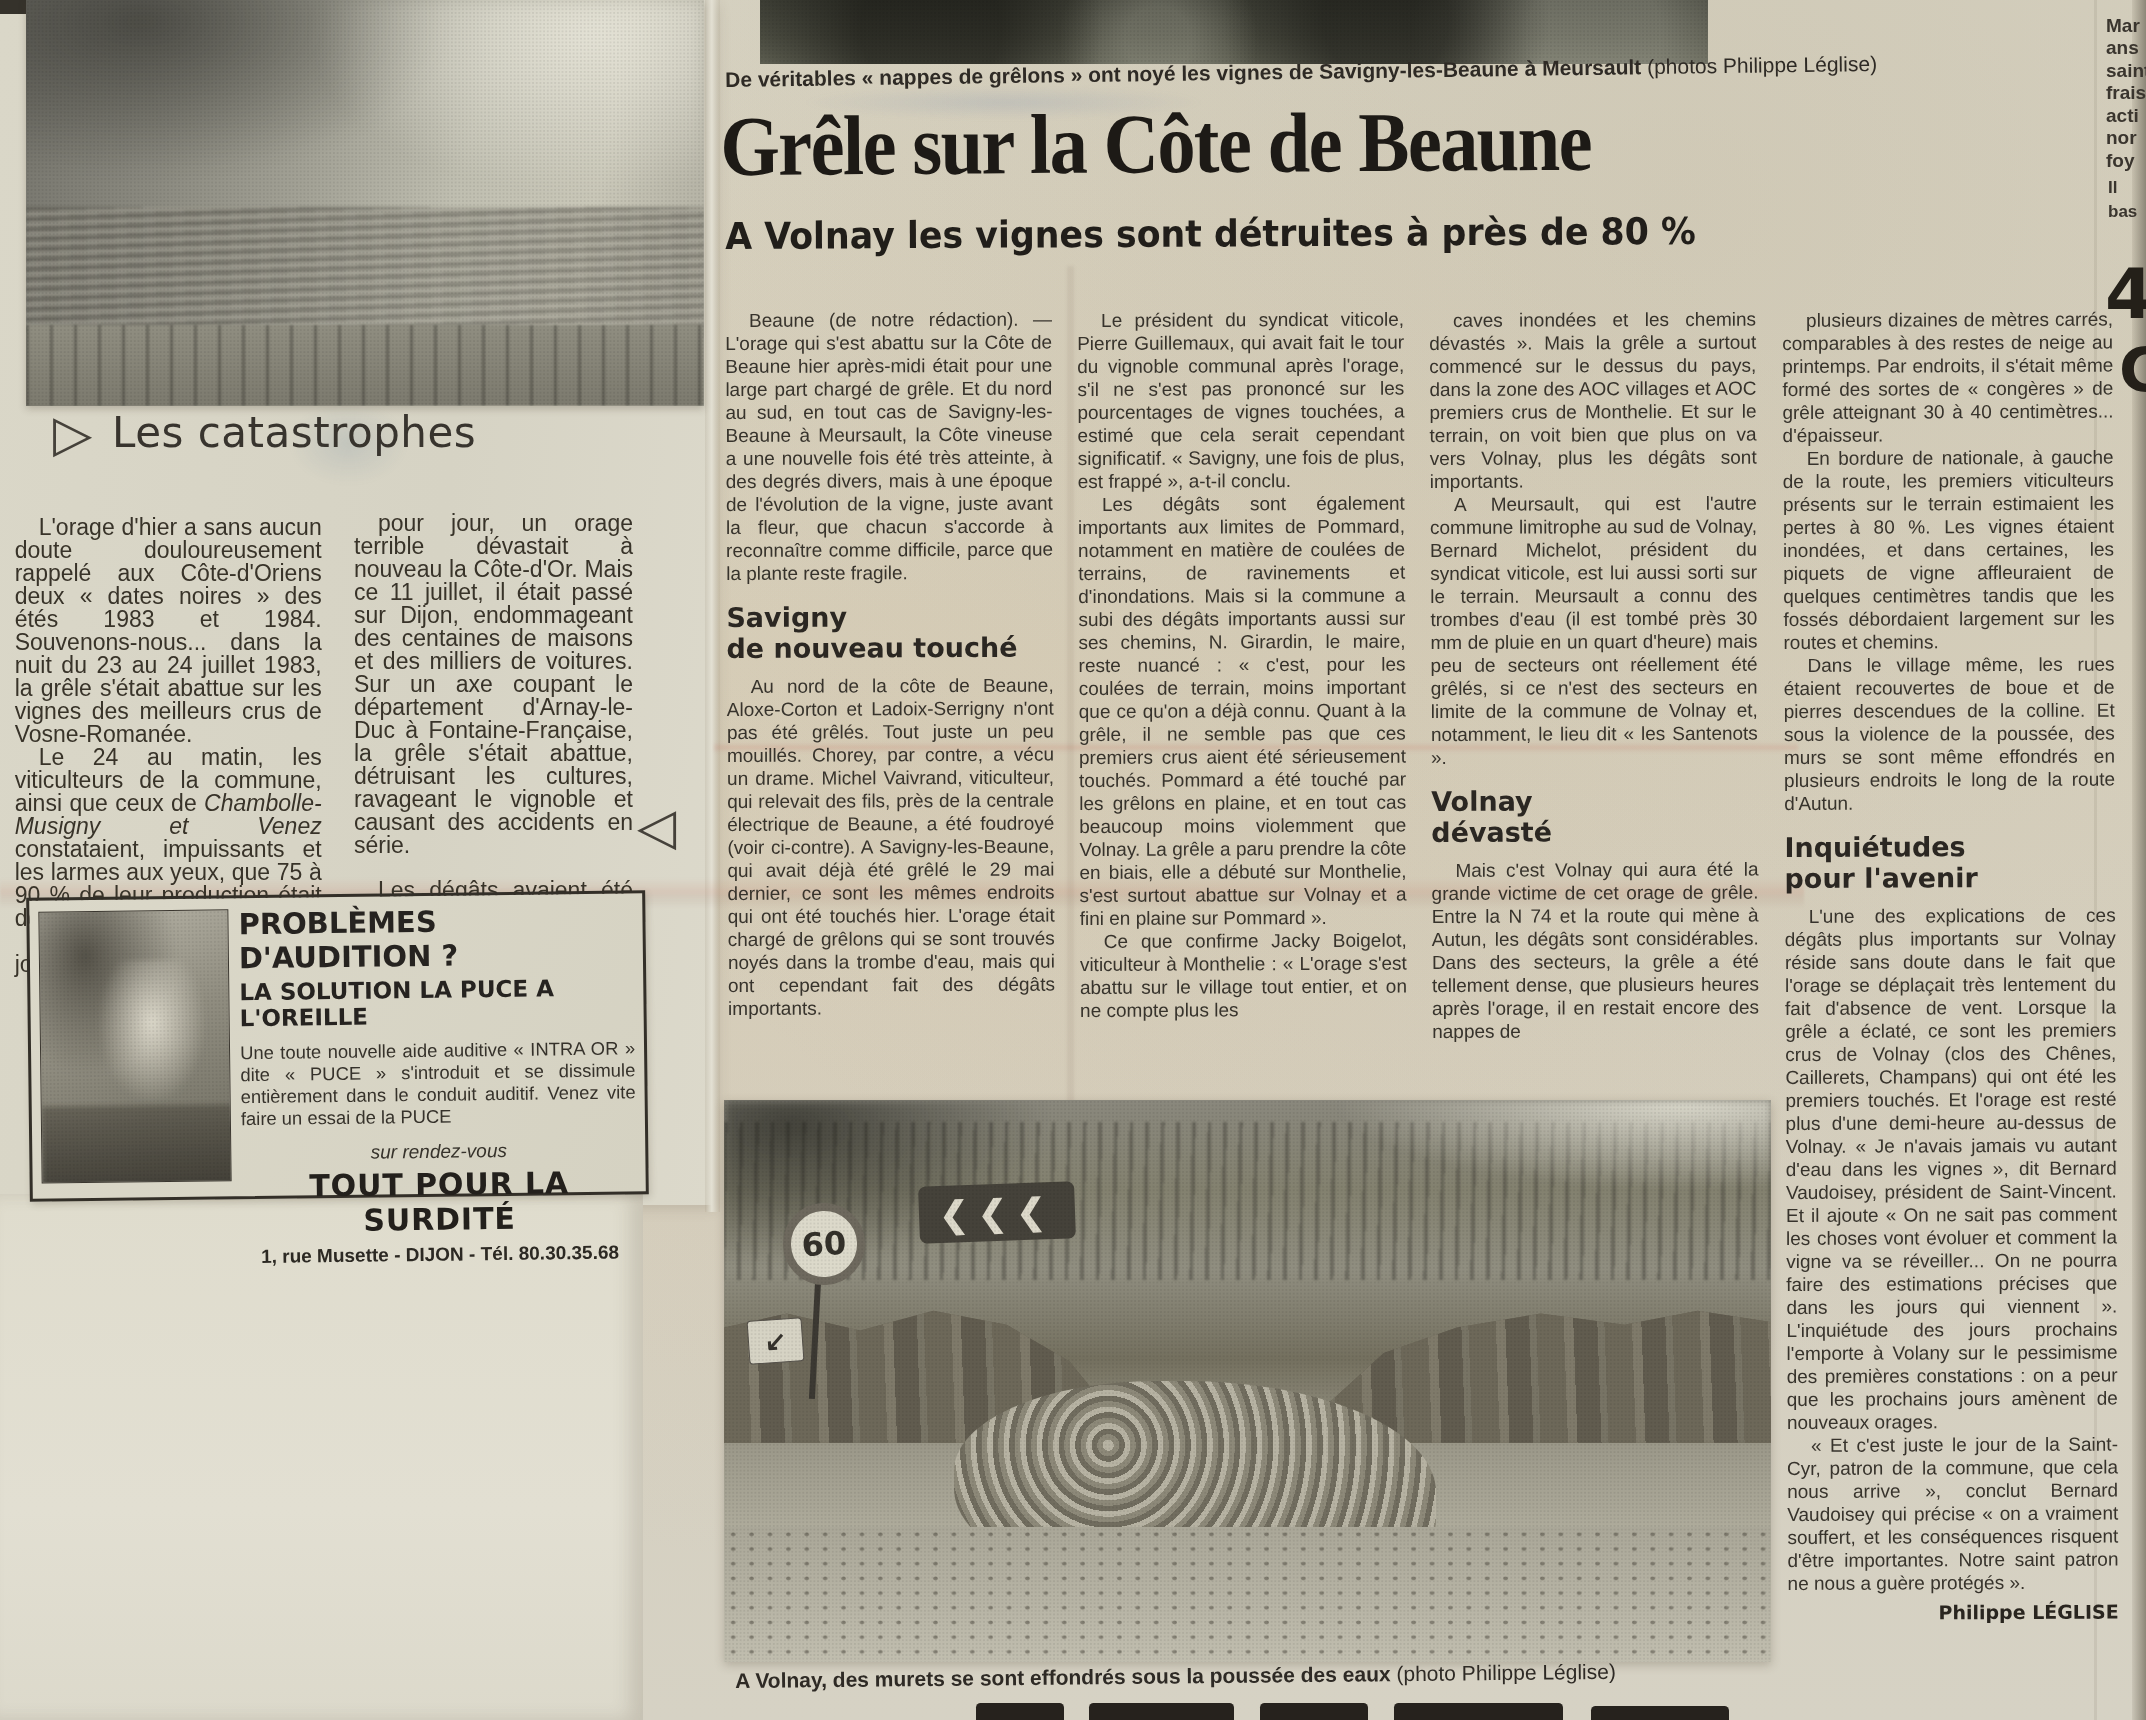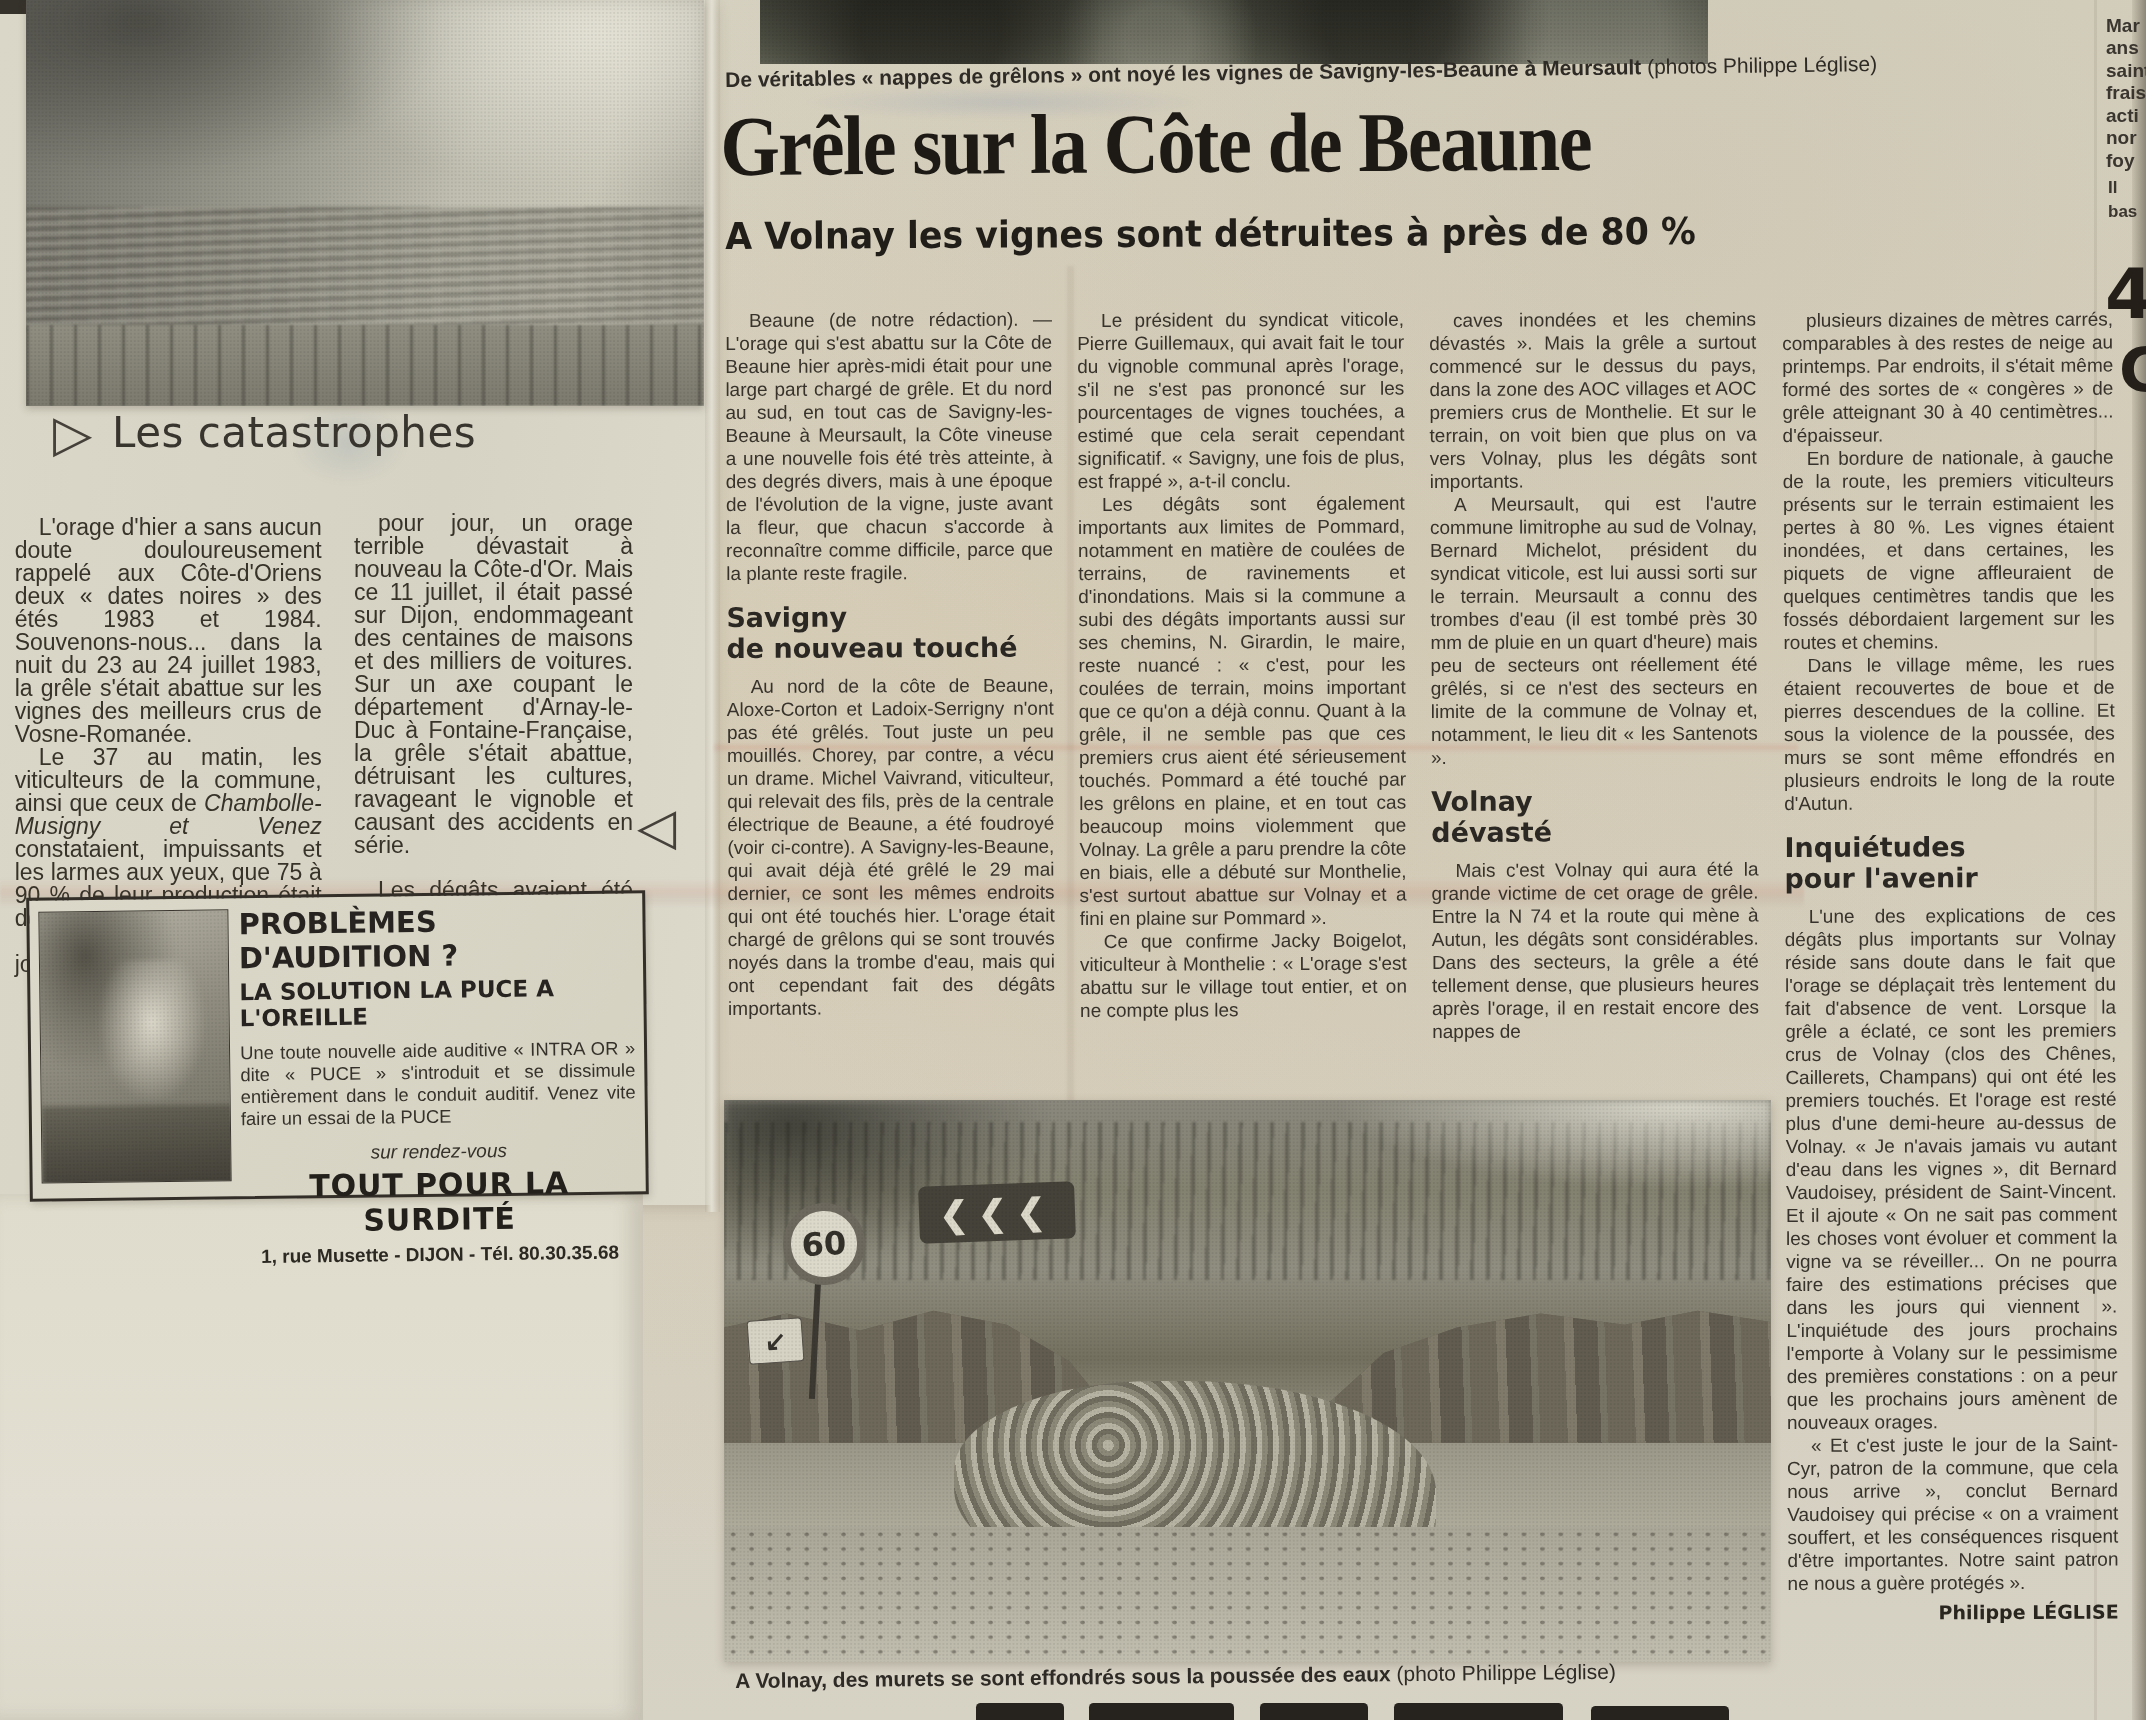--- a/index.html
+++ b/index.html
@@ -144,21 +144,21 @@
     <div class="p1-water"></div>
     <div class="p1-field"></div>
   </div>
 
   <div class="abs l-marker mk-right">▷</div>
   <div class="abs l-title">
     <div>Les catastrophes</div>
   </div>
   <div class="abs l-col l-colA">
     <p>L'orage d'hier a sans aucun doute douloureusement rappelé aux Côte-d'Oriens deux « dates noires » des étés 1983 et 1984. Souvenons-nous... dans la nuit du 23 au 24 juillet 1983, la grêle s'était abattue sur les vignes des meilleurs crus de Vosne-Romanée.</p>
-    <p><span>Le 37 au matin, les viticulteurs de la commune, ainsi que ceux de </span><i>Chambolle-Musigny et Venez</i><span> constataient, impuissants et les larmes aux yeux, que 75 à 90 % de leur production était détruite.</span></p>
+    <p><span>Le 24 au matin, les viticulteurs de la commune, ainsi que ceux de </span><i>Chambolle-Musigny et Venez</i><span> constataient, impuissants et les larmes aux yeux, que 75 à 90 % de leur production était détruite.</span></p>
     <p>Un an plus tard, presque jour</p>
   </div>
   <div class="abs l-col l-colB">
     <p>pour jour, un orage terrible dévastait à nouveau la Côte-d'Or. Mais ce 11 juillet, il était passé sur Dijon, endommageant des centaines de maisons et des milliers de voitures. Sur un axe coupant le département d'Arnay-le-Duc à Fontaine-Française, la grêle s'était abattue, détruisant les cultures, ravageant le vignoble et causant des accidents en série.</p>
     <p class="p-degats">Les dégâts avaient été estimés à 958 millions de francs.</p>
   </div>
   <div class="abs l-marker mk-left">◁</div>
 
   <div class="abs ad">
     <div class="ad-photo grain">

